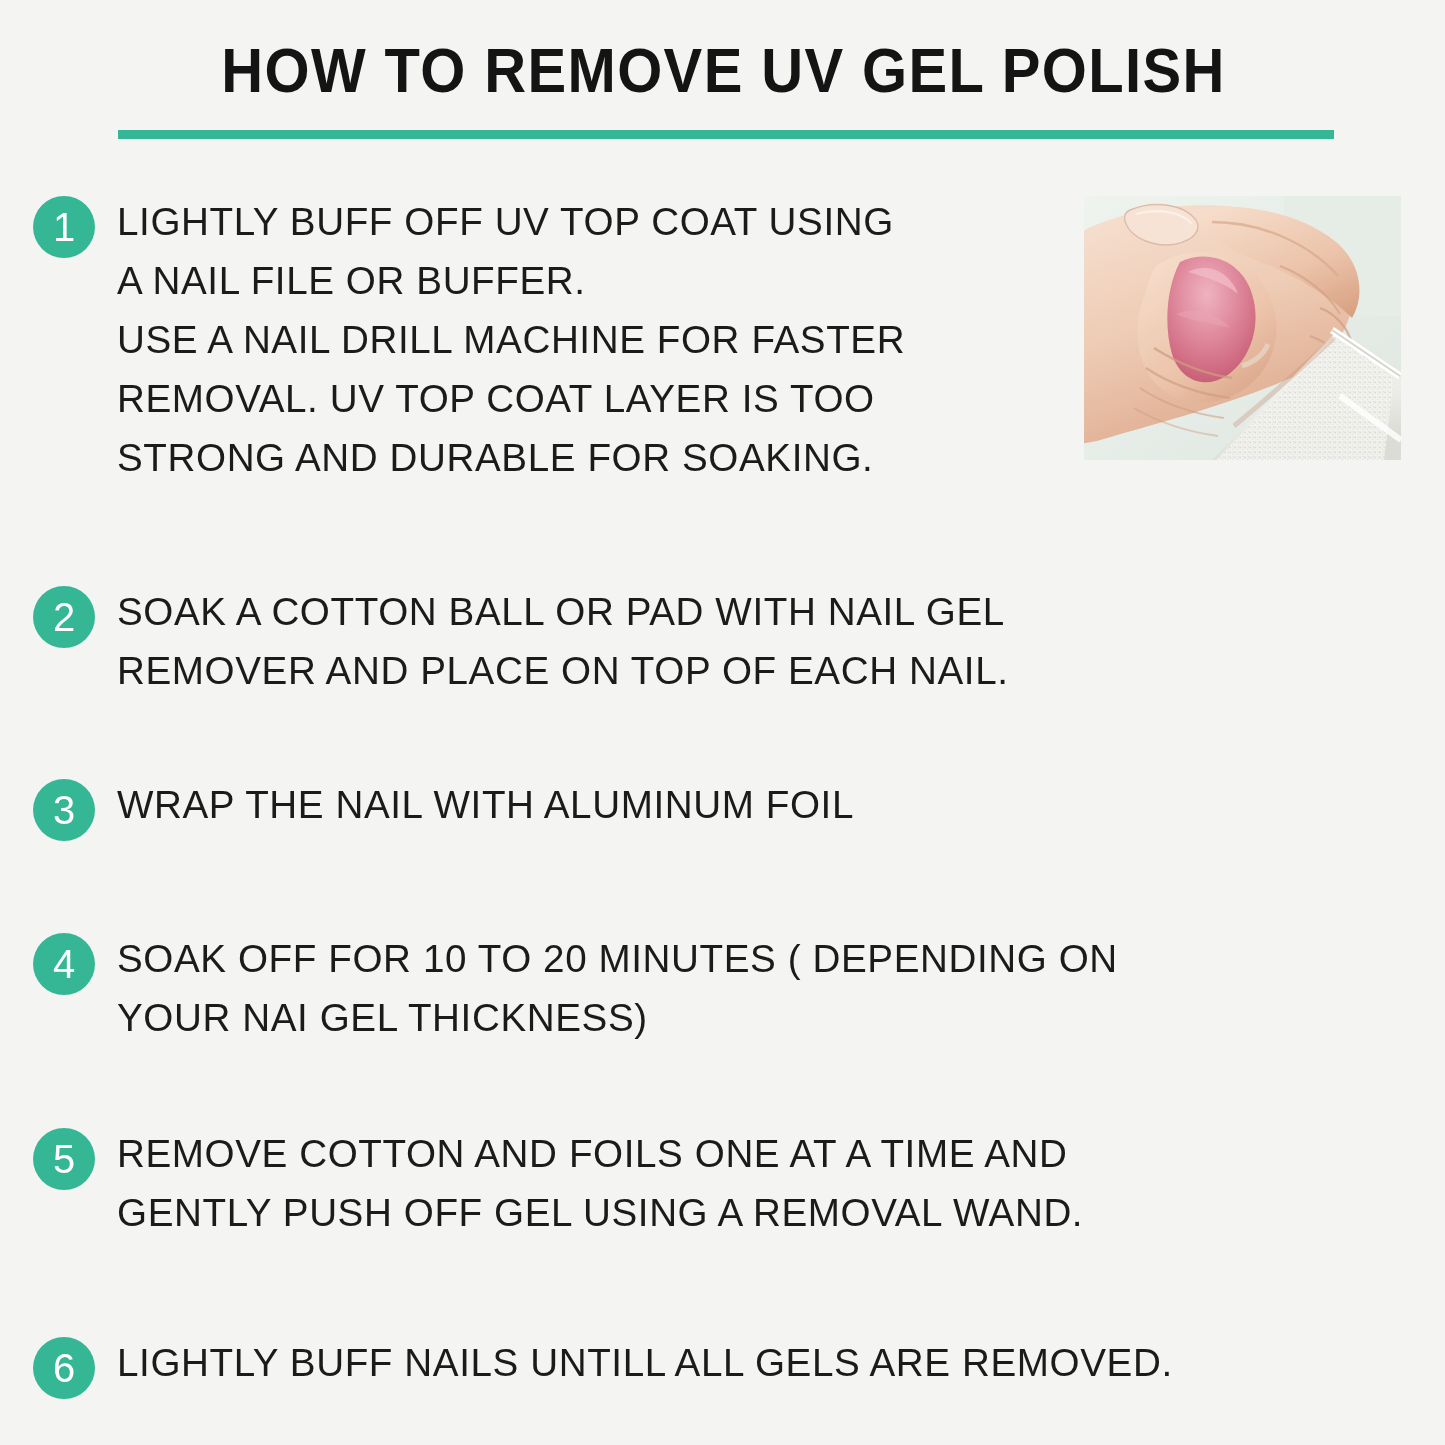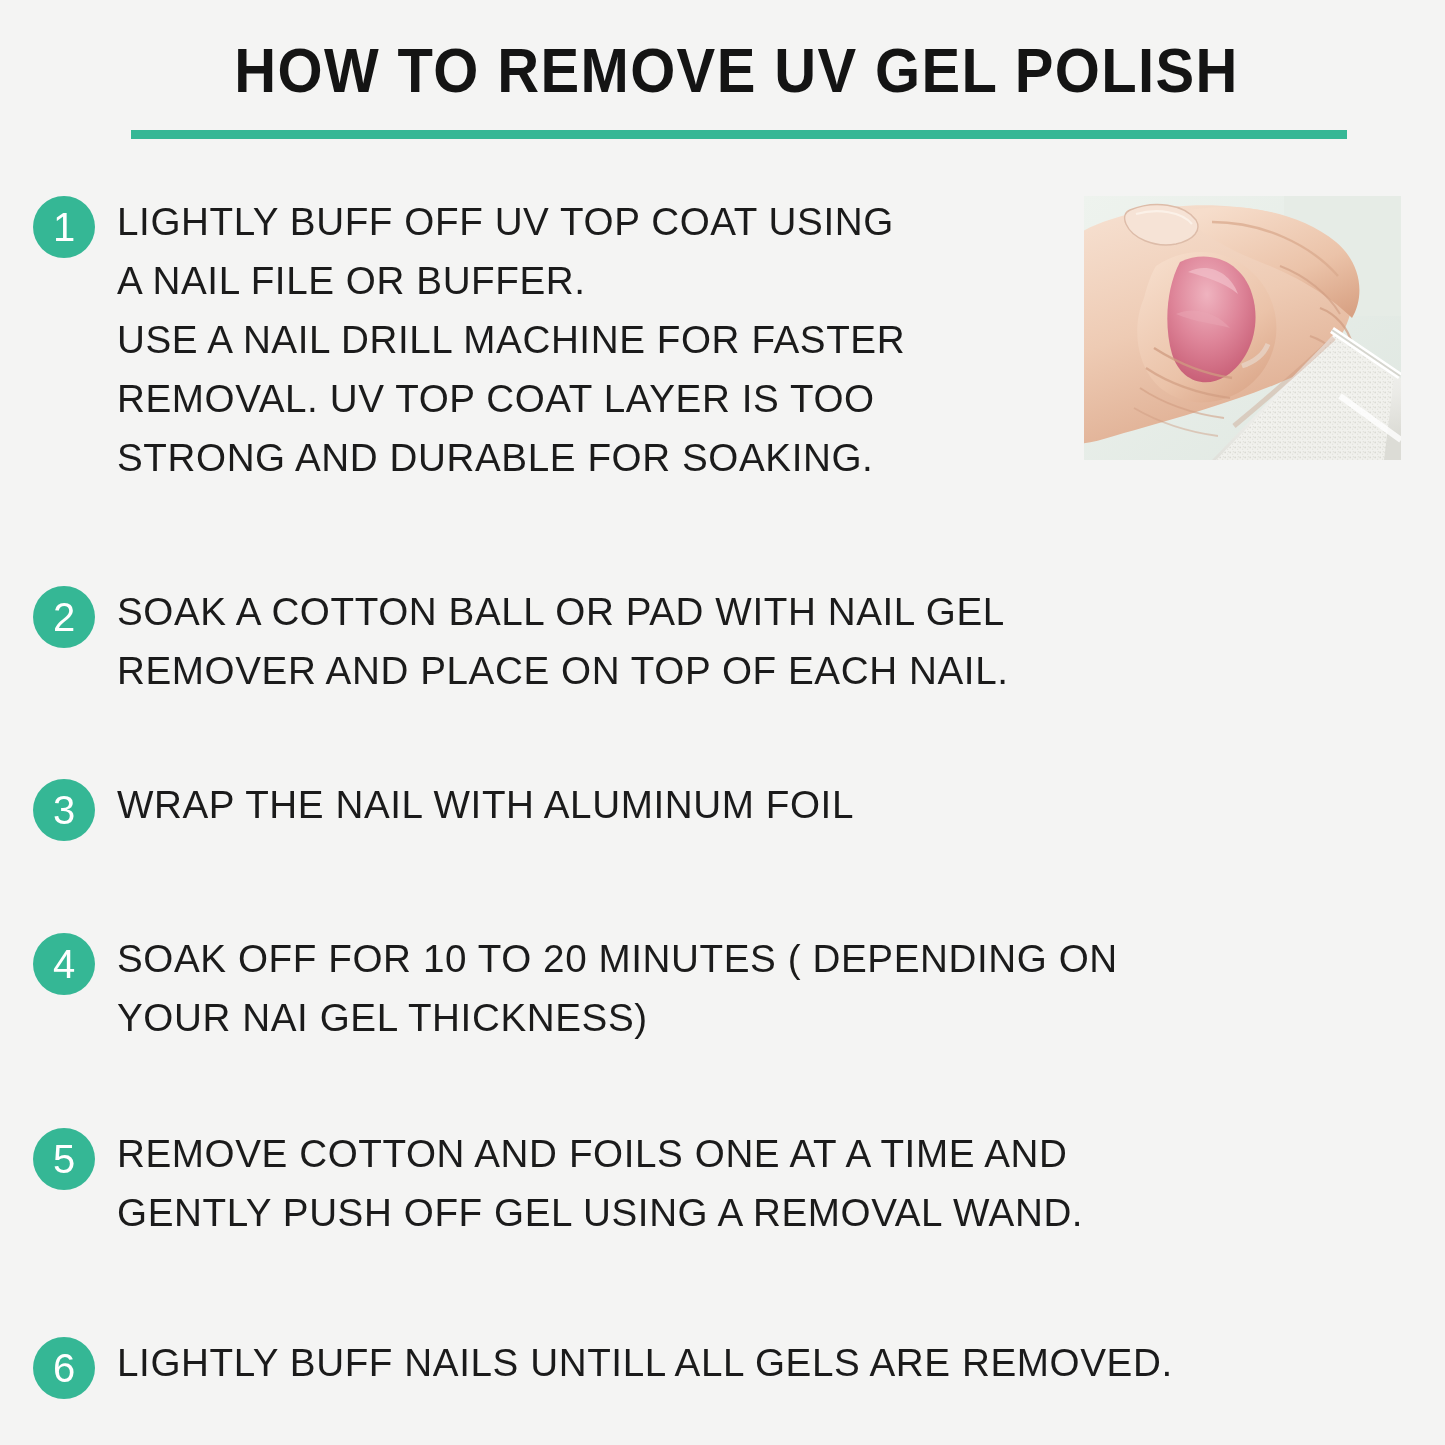--- a/index.html
+++ b/index.html
@@ -12,21 +12,21 @@
     height: 1445px;
     background: #f4f4f3;
     font-family: "Liberation Sans", sans-serif;
     overflow: hidden;
     position: relative;
   }
 
   
   .header {
     position: absolute;
-    left: 14px;
+    left: 1px;
     top: 0;
     width: 1261px;
     height: 160px;
   }
   .title {
     position: absolute;
     left: 0;
     top: 34px;
     width: 1445px;
     text-align: center;

